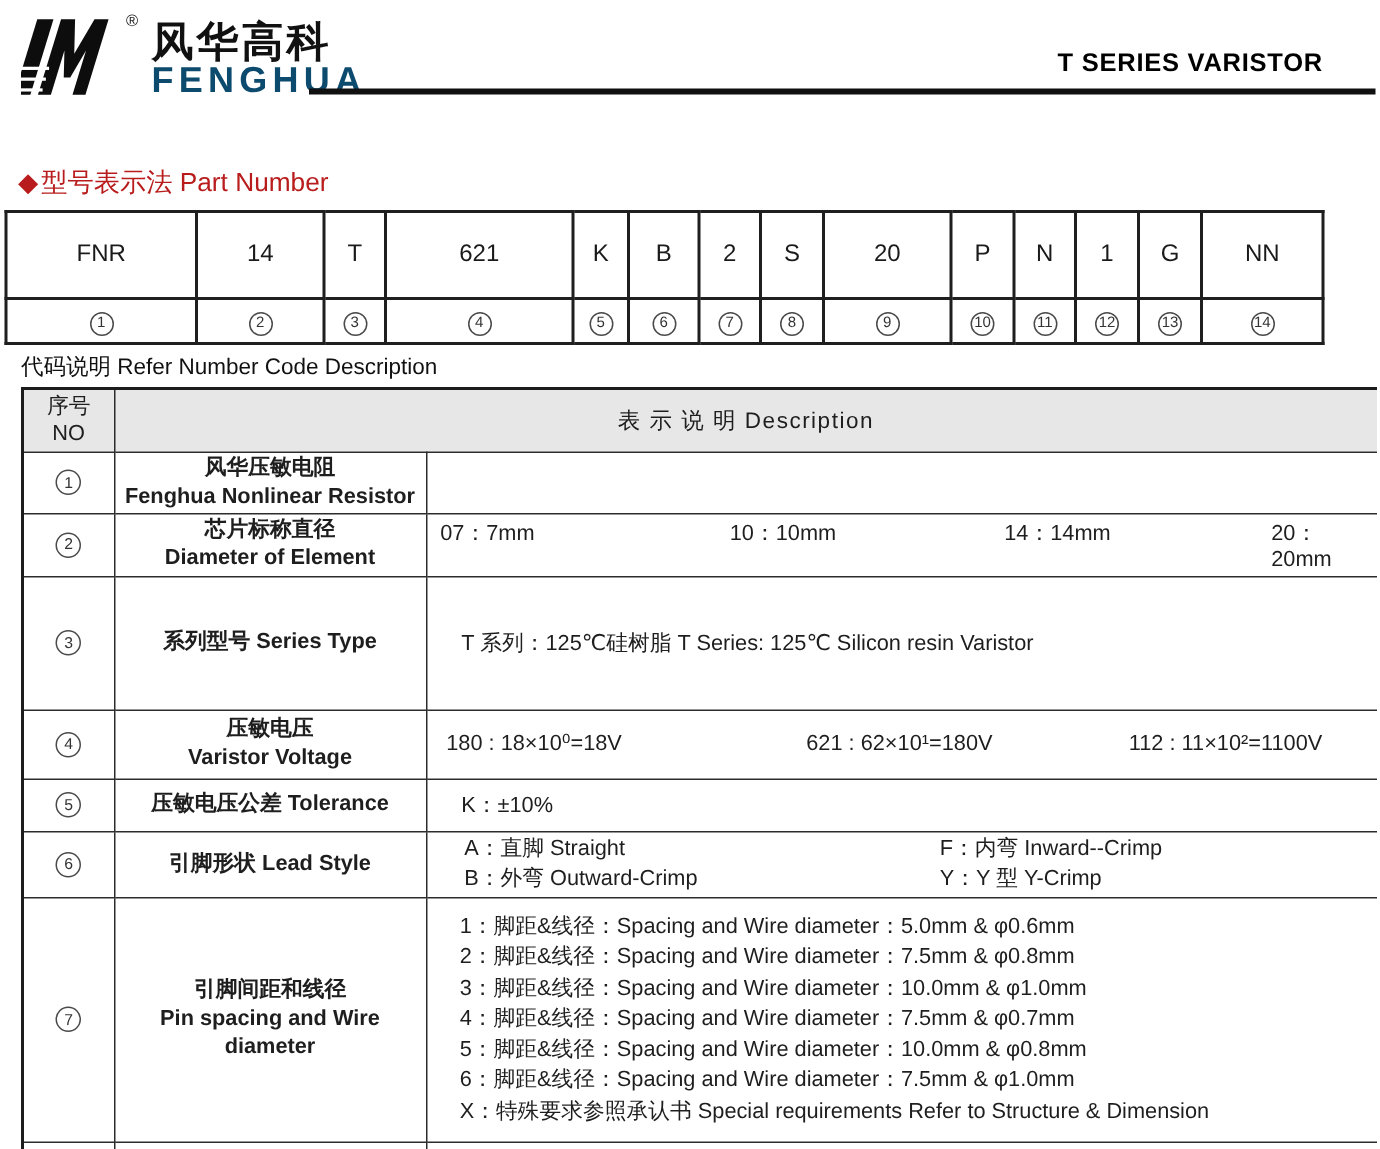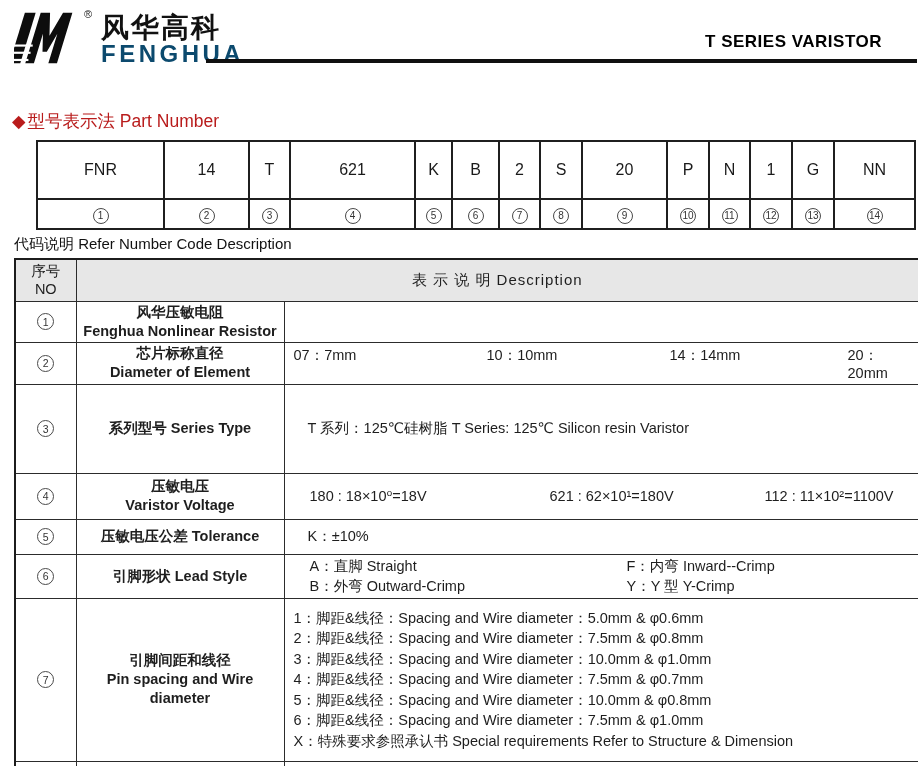--- a/index.html
+++ b/index.html
@@ -15,21 +15,21 @@
   .brand-en { font-size: 24px; font-weight: bold; letter-spacing: 3.5px; line-height: 22px; color: #0c4a6e; }
   .doc-title { position: absolute; right: 38px; top: 32px; font-size: 17px; font-weight: bold; letter-spacing: 0.5px; color: #000; }
   .header-rule { position: absolute; left: 206px; right: 3px; top: 59px; height: 4px; background: #101010; }
 
   
   .section-title { position: absolute; left: 12px; top: 95px; font-size: 17.5px; color: #b91c1c; margin-top: 14px; }
   .section-title .bullet { margin-right: 2px; }
   .code-desc-label { position: absolute; left: 14px; top: 235px; font-size: 15px; color: #111; }
 
   
-  .pn-table { position: absolute; left: 36px; top: 140px; width: 878px; border-collapse: collapse; table-layout: fixed; }
+  .pn-table { position: absolute; left: 3px; top: 140px; width: 878px; border-collapse: collapse; table-layout: fixed; }
   .pn-table td { border: 2px solid #1f1f1f; text-align: center; vertical-align: middle; }
   .pn-code-row td { height: 58px; font-size: 16px; color: #1a1a1a; }
   .pn-idx-row td { height: 30px; }
 
   
   .circ { display: inline-flex; align-items: center; justify-content: center;
           width: 17px; height: 17px; border: 1px solid #4a4a4a; border-radius: 50%;
           font-size: 10.5px; color: #333; line-height: 1; }
   .pn-idx-row .circ { width: 16px; height: 16px; font-size: 10px; }
 
@@ -39,23 +39,23 @@
   .code-table td { border: 1px solid #2c2c2c; vertical-align: middle; }
   .code-table { border: 2px solid #1c1c1c; }
   .hdr-row td { background: #e7e7e7; text-align: center; }
   .hdr-no { font-size: 14.5px; line-height: 18px; }
   .hdr-desc { font-size: 15px; letter-spacing: 1px; }
   .idx-cell { text-align: center; }
   .lab-cell { text-align: center; font-weight: bold; }
   .lab-line { line-height: 19px; text-align: center; }
   .cell-text { padding-left: 23px; }
   .spread4 { display: grid; grid-template-columns: 165px 155px 150px auto; padding-left: 9px; gap: 28px; }
-  .spread3 { display: grid; grid-template-columns: 240px 215px auto; padding-left: 25px; }
+  .spread3 { display: grid; grid-template-columns: 240px 215px auto; padding-left: 13px; }
   .grid2 .g-line { display: grid; grid-template-columns: 317px auto; padding-left: 25px; line-height: 20px; }
-  .lines { padding-left: 9px; }
+  .lines { padding-left: 22px; }
   .lines .ln { line-height: 20.5px; white-space: nowrap; }
 </style>
 </head>
 <body>
 
 <div class="page">
 
   <svg class="logo-emblem" width="72" height="56" viewBox="0 0 100 76" aria-hidden="true">
     <g fill="#0d0d0d" transform="translate(14,0) skewX(-17)">
       <rect x="2" y="3" width="15" height="70"></rect>

